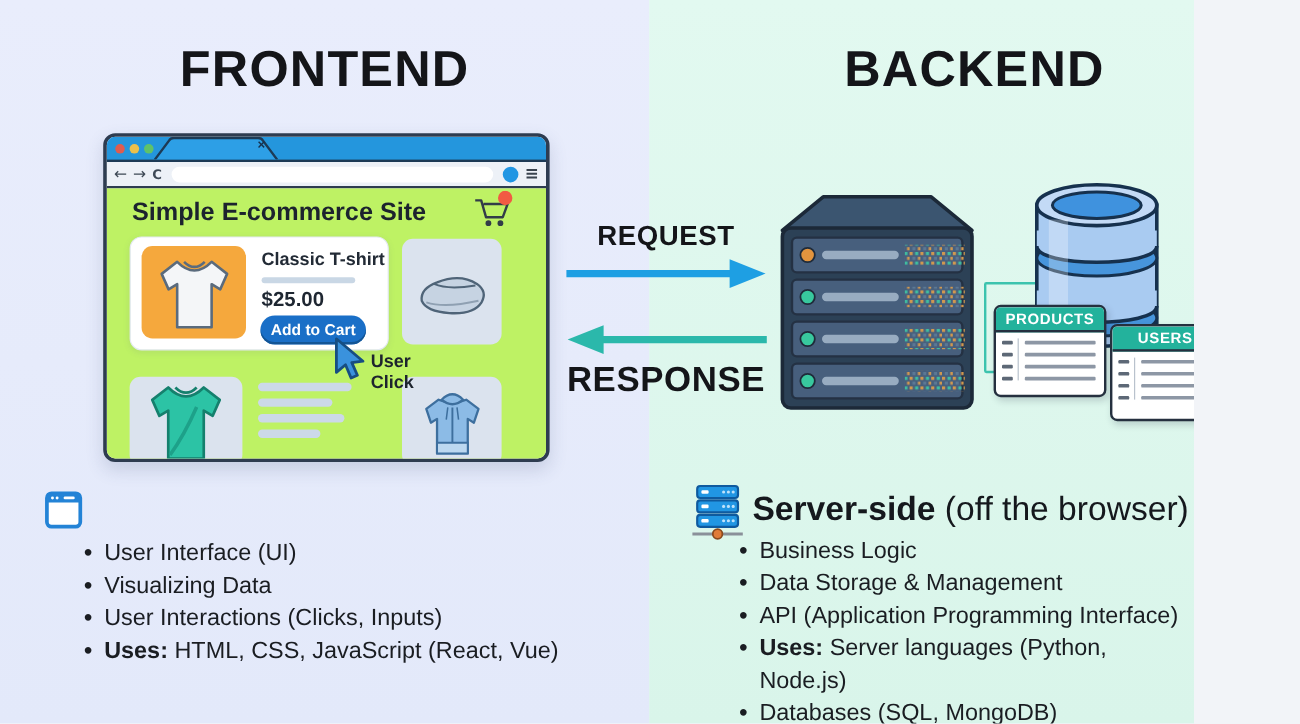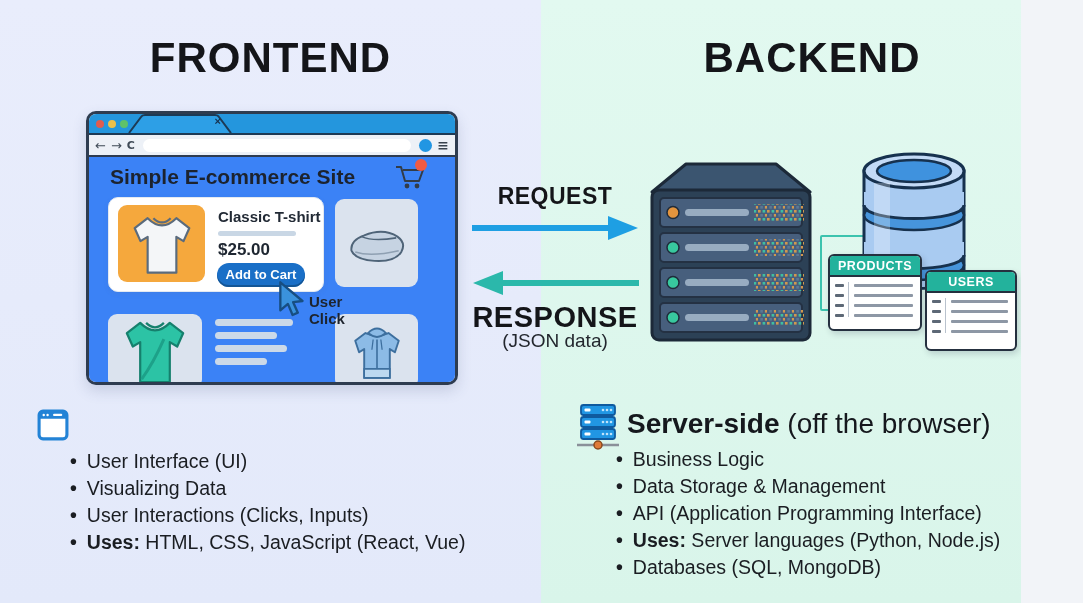--- a/index.html
+++ b/index.html
@@ -1,17 +1,17 @@
 <!DOCTYPE html>
 <html><head>
 <meta charset="utf-8">
 <style>
   html,body{margin:0;padding:0;background:#f2f4f8;}
   .canvas{position:relative;width:995px;height:603px;overflow:hidden;
-          font-family:"Liberation Sans","DejaVu Sans",sans-serif;color:#171a1f;padding-left:26px;}
+          font-family:"Liberation Sans","DejaVu Sans",sans-serif;color:#171a1f;}
   .bg{position:absolute;top:0;height:603px;}
   .left-bg{left:0;width:541px;background:linear-gradient(180deg,#e9edfc,#e3e9fa);}
   .right-bg{left:541px;width:542px;background:linear-gradient(180deg,#e2f9f0,#d9f5ea);}
 
   .side-title{position:absolute;top:34px;margin:0;font-size:42px;font-weight:700;
               letter-spacing:1px;color:#141519;text-align:center;}
   .t-front{left:0;width:541px;}
   .t-back{left:541px;width:542px;}
 
   
@@ -24,21 +24,21 @@
   .tab{position:absolute;left:38px;top:0;width:106px;height:19px;}
   .tabshape{position:absolute;left:0;top:0;width:106px;height:19px;}
   .tabx{position:absolute;right:12px;top:1px;font-size:11px;font-weight:700;color:#16314e;}
   .toolbar{display:flex;align-items:center;height:22px;background:#edf1f7;
            border-bottom:2px solid #2e3c50;padding:0 6px;gap:5px;box-sizing:border-box;}
   .navic{font-family:"DejaVu Sans",sans-serif;font-size:13px;color:#3f4a56;line-height:1;}
   .reload{font-size:11px;font-weight:700;}
   .addressbar{flex:1;height:13px;background:#ffffff;border-radius:7px;margin:0 3px;}
   .avatar{width:13px;height:13px;border-radius:50%;background:#2196e3;}
   .menu{font-size:14px;font-weight:700;color:#39434e;}
-  .content{position:relative;width:100%;height:227px;background:#3b82f6;}
+  .content{position:relative;width:100%;height:227px;background:#bef264;}
   .site-title{position:absolute;left:21px;top:8px;font-size:21px;font-weight:700;color:#1c232e;}
   .cart{position:absolute;left:303px;top:2px;width:36px;height:32px;}
   .card1{position:absolute;left:19px;top:40px;width:214px;height:93px;background:#ffffff;
          border:1px solid #e3e9f1;border-radius:10px;box-shadow:0 2px 5px rgba(90,110,140,.12);}
   .tile{position:absolute;border-radius:9px;display:flex;align-items:center;justify-content:center;overflow:hidden;}
   .orange{left:29px;top:48px;width:87px;height:77px;background:#f5a83d;}
   .t-mouse{left:246px;top:42px;width:83px;height:88px;background:#dbe3ee;}
   .t-teal{left:19px;top:157px;width:94px;height:74px;background:#dbe3ee;}
   .t-hood{left:246px;top:157px;width:83px;height:74px;background:#dbe3ee;}
   .pname{position:absolute;left:129px;top:51px;font-size:15px;font-weight:700;color:#222a35;}
@@ -194,21 +194,20 @@
   <div class="req-label">REQUEST</div>
   <svg class="arrow req" viewBox="0 0 170 28">
     <line x1="2" y1="14" x2="140" y2="14" stroke="#1e9fe3" stroke-width="6"></line>
     <polygon points="138,2 168,14 138,26" fill="#1e9fe3"></polygon>
   </svg>
   <svg class="arrow res" viewBox="0 0 170 28">
     <line x1="30" y1="14" x2="168" y2="14" stroke="#2bb8ab" stroke-width="6"></line>
     <polygon points="32,2 2,14 32,26" fill="#2bb8ab"></polygon>
   </svg>
   <div class="res-label">RESPONSE</div>
-  <div class="res-sub">(JSON data)</div>
 
   <svg class="rack" viewBox="0 0 162 181">
     <defs>
       <pattern id="ledg" width="9" height="8" patternUnits="userSpaceOnUse">
         <rect x="0" y="0" width="2.6" height="2.6" fill="#d1984f"></rect>
         <rect x="4.6" y="0" width="2.6" height="2.6" fill="#3fbfa0"></rect>
         <rect x="2.3" y="4" width="2.6" height="2.6" fill="#5b7894"></rect>
         <rect x="6.9" y="4" width="2.6" height="2.6" fill="#d1984f"></rect>
       </pattern>
     </defs>

